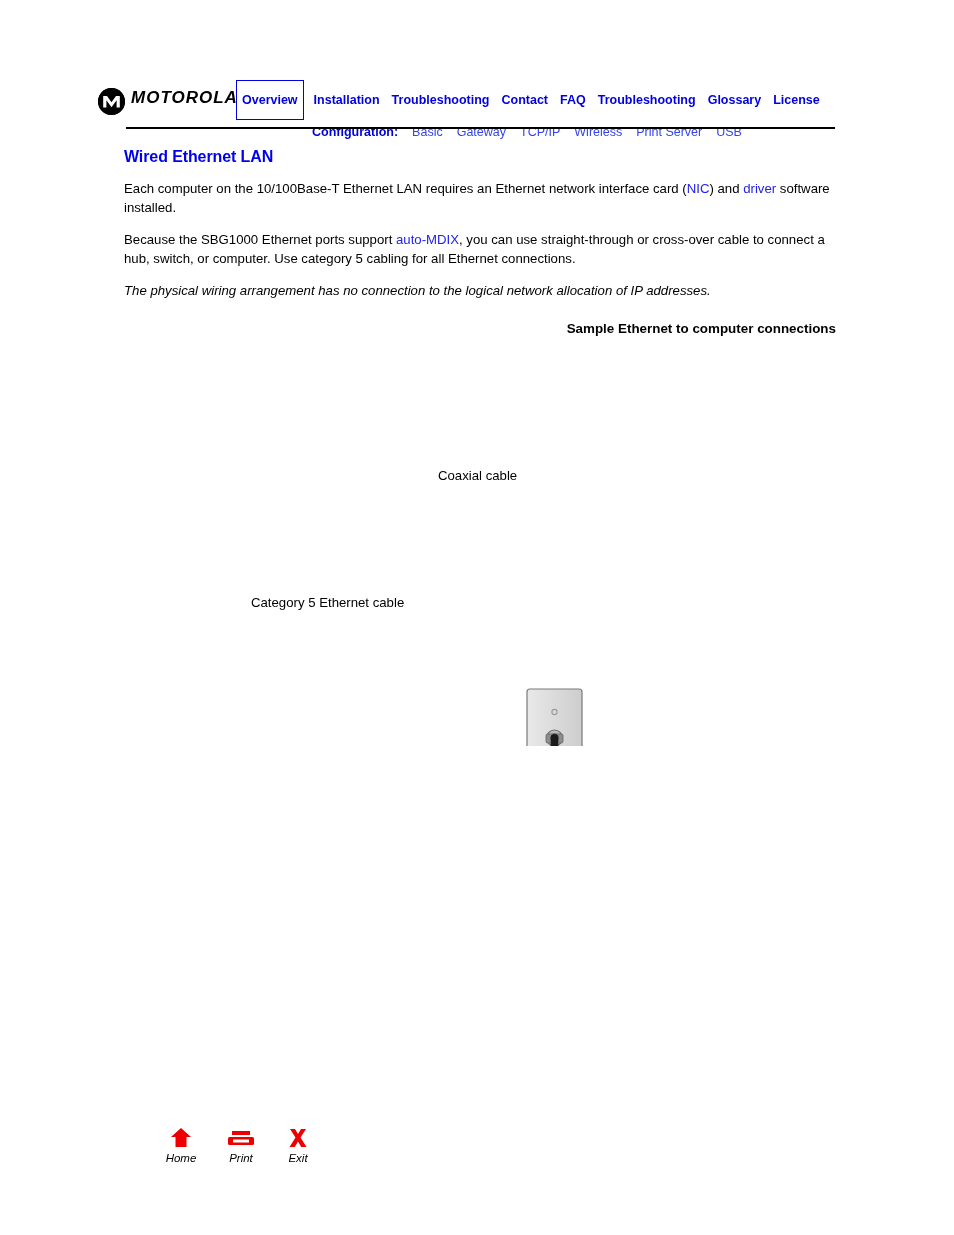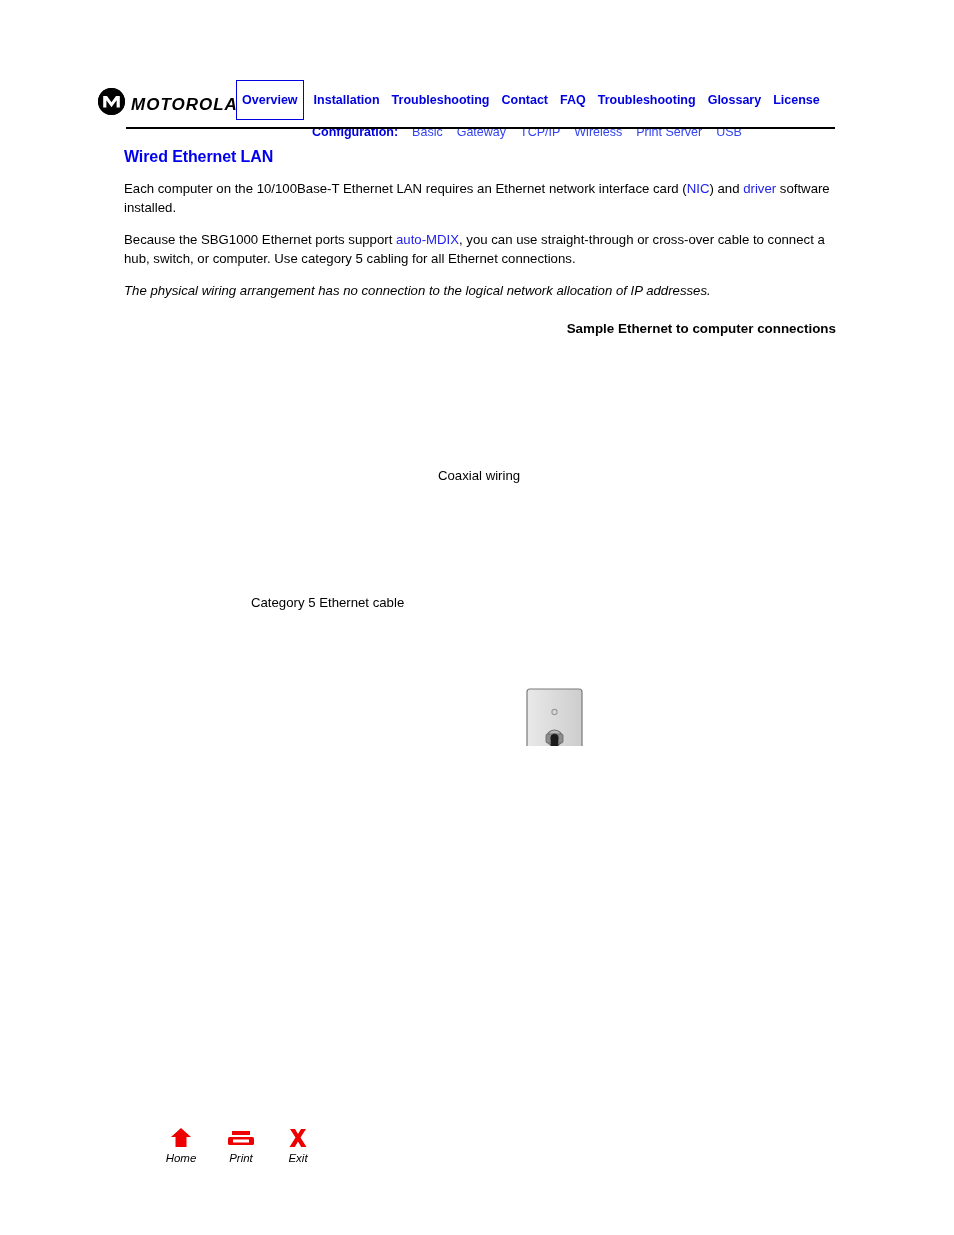--- a/index.html
+++ b/index.html
@@ -5,21 +5,21 @@
   html,body{margin:0;padding:0;}
   body{
     width:954px;height:1235px;background:#ffffff;
     font-family:"Liberation Sans", sans-serif;
     position:relative;overflow:hidden;
   }
   .page{position:relative;width:954px;height:1235px;}
 
   
   .header{position:absolute;left:0;top:0;width:954px;height:130px;}
-  .logo{position:absolute;left:98px;top:88px;display:flex;align-items:flex-end;gap:6px;}
+  .logo{position:absolute;left:98px;top:88px;display:flex;align-items:flex-start;gap:6px;}
   .logo-mark{width:27px;height:27px;border-radius:50%;background:#000;position:relative;flex:none;}
   .logo-mark svg{position:absolute;left:0;top:0;}
   .logo-word{font-style:italic;font-weight:bold;font-size:17px;letter-spacing:1.0px;color:#000;
     font-family:"Liberation Sans", sans-serif;transform:scaleY(1.02);}
 
   .navwrap{position:absolute;left:236px;top:80px;width:600px;}
   .navrow1{display:flex;align-items:center;gap:0px;font-size:12.5px;font-weight:bold;color:#0000e0;}
   .navrow1 .item{padding:0 6px;white-space:nowrap;cursor:pointer;}
   .navrow1 .item.boxed{border:1.5px solid #0000e0;padding:12px 5px;margin-right:4px;}
   .navrow2{display:flex;align-items:center;margin-top:5px;padding-left:76px;font-size:12.5px;color:#2222ee;}
@@ -355,21 +355,21 @@
         <rect x="716" y="676" width="14" height="3" rx="0.8" fill="#2b3238"></rect>
         <rect x="716" y="682" width="11" height="1.6" rx="0.6" fill="#6b757e"></rect>
         <rect x="661" y="668" width="56" height="44" rx="3" fill="url(#gMon)" stroke="#2b3238" stroke-width="0.8"></rect>
         <rect x="666" y="672" width="45" height="33" rx="1.5" fill="url(#gScreen)"></rect>
         <rect x="681" y="712" width="16" height="5" fill="#49525b"></rect>
         <rect x="659" y="716" width="60" height="6" rx="1.5" fill="#59636d" stroke="#343c43" stroke-width="0.7"></rect>
         <rect x="662" y="717.6" width="52" height="2.5" rx="0.8" fill="#7b848d"></rect>
       </g>
     </svg>
 
-    <span class="dlabel" style="left:438px;top:132px;">Coaxial wiring</span>
+    <span class="dlabel" style="left:438px;top:132px;">Coaxial cable</span>
     <span class="dlabel" style="left:251px;top:259px;">Category 5 Ethernet cable</span>
   </div>
 
   <div class="footer">
 
     <div class="fbtn" style="left:149px;top:4px;">
       <span class="glyph">
         <svg width="22" height="21" viewBox="0 0 22 21">
           <path d="M11 1 L21 10 L16.5 10 L16.5 20 L5.5 20 L5.5 10 L1 10 Z" fill="#ee0000"></path>
         </svg>

